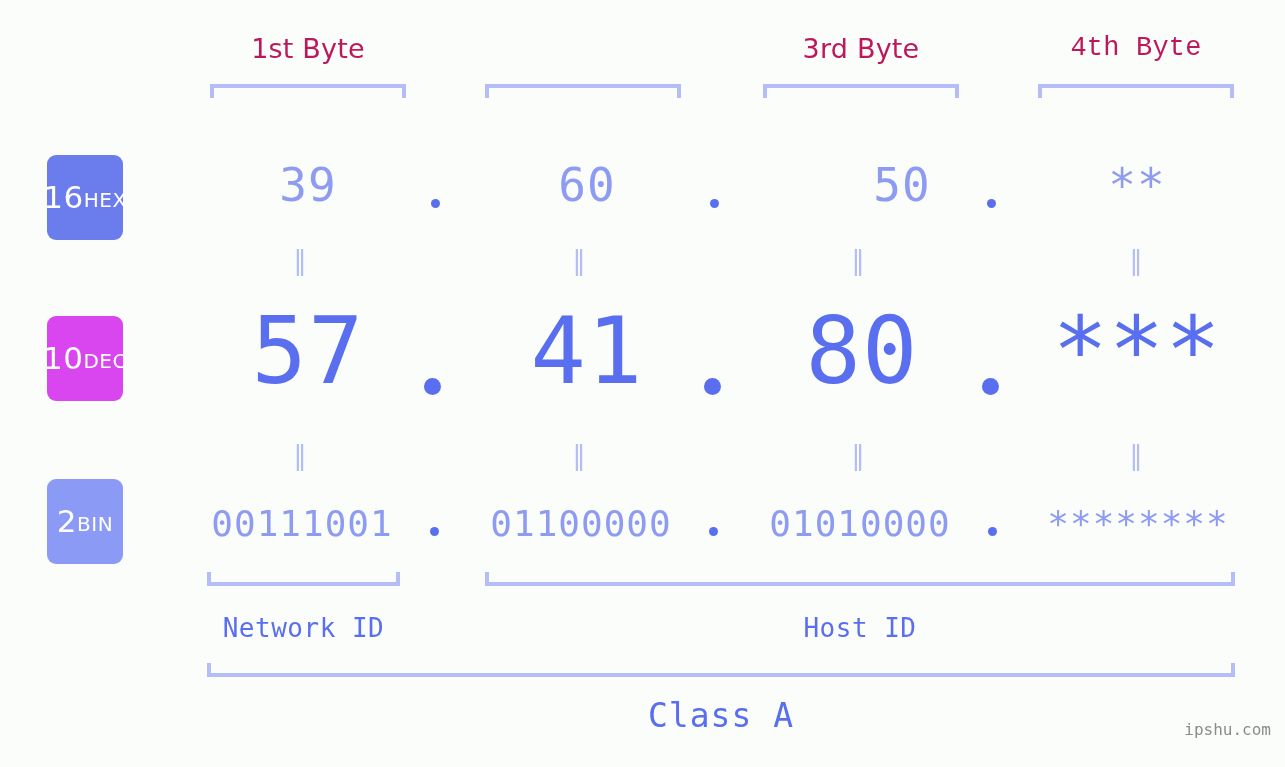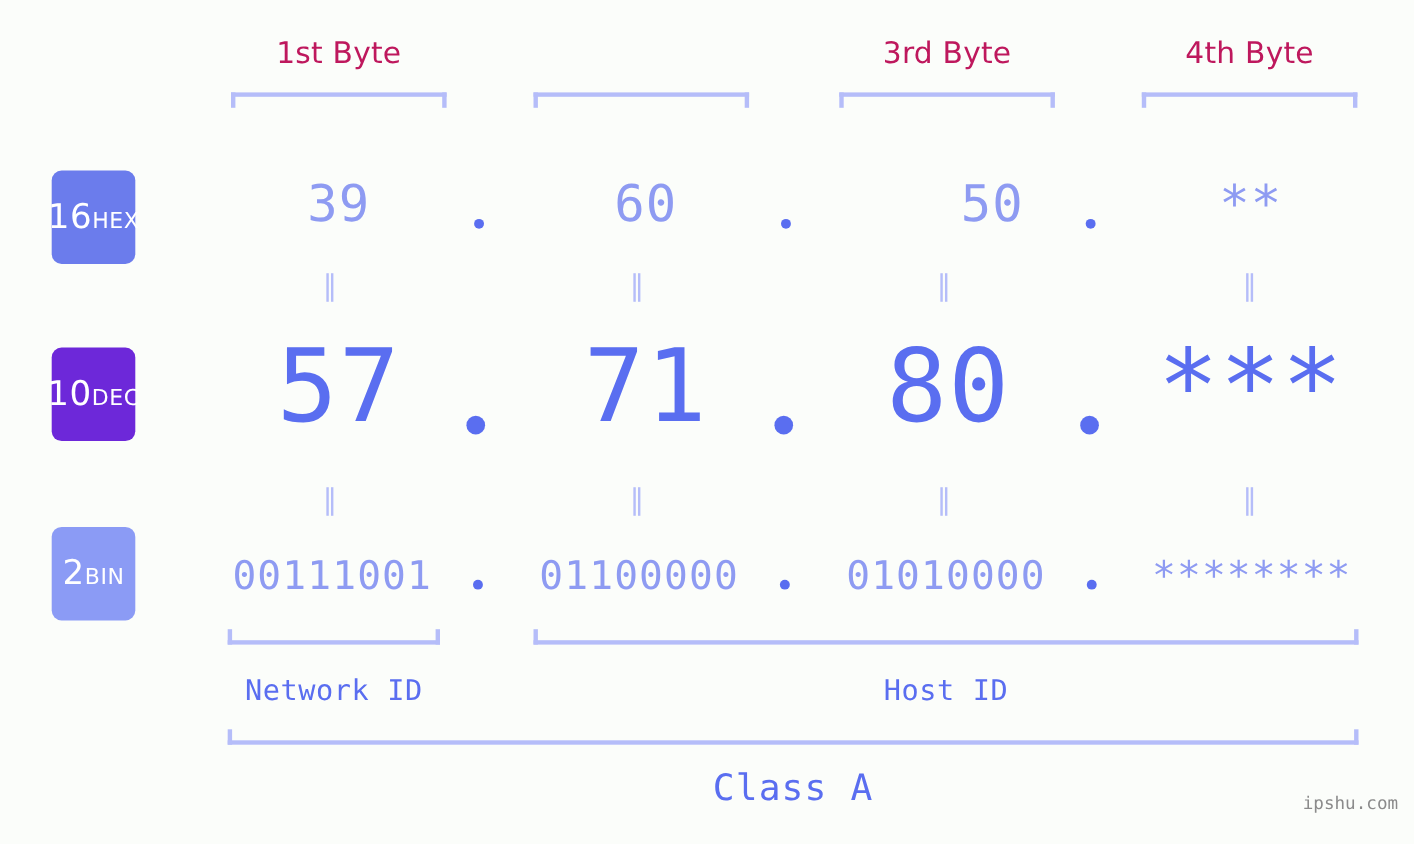--- a/index.html
+++ b/index.html
@@ -151,21 +151,21 @@
     letter-spacing: 0px;
   }
 </style>
 </head>
 <body>
 
 <div class="stage">
 
   <div class="byte-label" style="left:210px; width:196px;">1st Byte</div>
   <div class="byte-label" style="left:763px; width:196px;">3rd Byte</div>
-  <div class="byte-label" style="left:1038px; width:196px;">4th Byte</div>
+  <div class="byte-label" style="left:1038px; width:196px;font-family:Liberation Mono, monospace;">4th Byte</div>
 
   <div class="bracket bracket-down" style="left:210px; top:84px; width:196px;"></div>
   <div class="bracket bracket-down" style="left:485px; top:84px; width:196px;"></div>
   <div class="bracket bracket-down" style="left:763px; top:84px; width:196px;"></div>
   <div class="bracket bracket-down" style="left:1038px; top:84px; width:196px;"></div>
 
   <div class="badge" style="top:155px; height:85px; background:#6b7cec;">
     <span class="num">16</span>
     <span class="nm">HEX</span>
   </div>
@@ -179,28 +179,28 @@
     <div class="dot dot-sm" style="left:431px; top:199px;"></div>
     <div class="dot dot-sm" style="left:710px; top:199px;"></div>
     <div class="dot dot-sm" style="left:987px; top:199px;"></div>
   </div>
 
   <div class="eqmark" style="left:292px; top:247px;">‖</div>
   <div class="eqmark" style="left:571px; top:247px;">‖</div>
   <div class="eqmark" style="left:850px; top:247px;">‖</div>
   <div class="eqmark" style="left:1128px; top:247px;">‖</div>
 
-  <div class="badge" style="top:316px; height:85px; background:#6d28d9;">
+  <div class="badge" style="top:316px; height:85px; background:#d946ef;">
     <span class="num">10</span>
     <span class="nm">DEC</span>
   </div>
 
   <div class="row-dec">
     <div class="cell" style="left:198px; top:298px; width:220px;">57</div>
-    <div class="cell" style="left:477px; top:298px; width:220px;">71</div>
+    <div class="cell" style="left:477px; top:298px; width:220px;">41</div>
     <div class="cell" style="left:752px; top:298px; width:220px;">80</div>
     <div class="cell" style="left:1027px; top:298px; width:220px;">***</div>
 
     <div class="dot dot-lg" style="left:424px; top:378px;"></div>
     <div class="dot dot-lg" style="left:704px; top:378px;"></div>
     <div class="dot dot-lg" style="left:982px; top:378px;"></div>
   </div>
 
   <div class="eqmark" style="left:292px; top:442px;">‖</div>
   <div class="eqmark" style="left:571px; top:442px;">‖</div>

